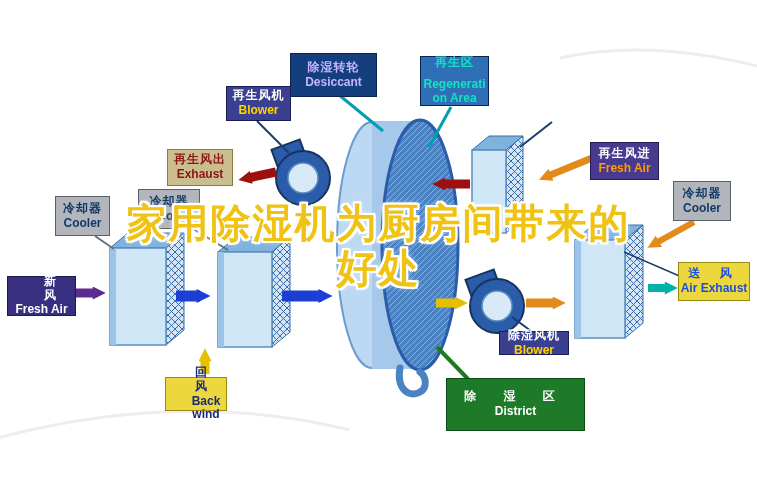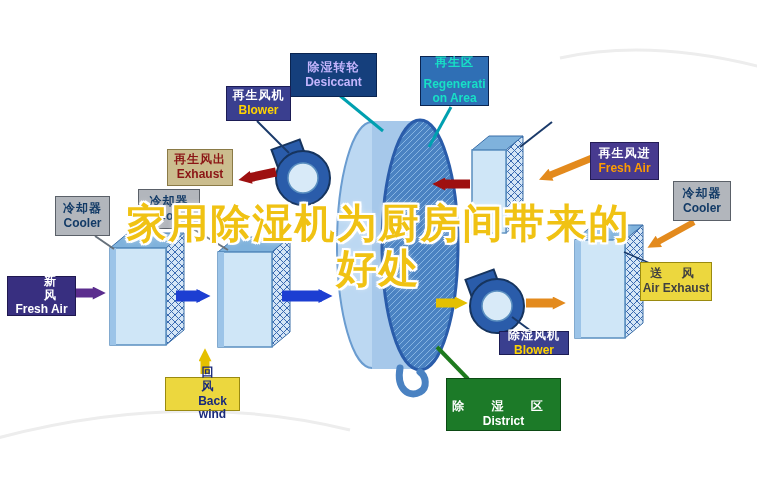--- a/index.html
+++ b/index.html
@@ -59,27 +59,27 @@
   .lbl-heater .l1{font-size:11px;letter-spacing:0;}
   .lbl-exhaust{left:167px;top:149px;width:66px;height:37px;background:var(--lbl-tan);color:var(--lbl-darkred-text);border-color:#8a7a46;}
   .lbl-regen-in{left:590px;top:142px;width:69px;height:38px;background:var(--lbl-violet);color:#fff;border-color:#241c55;}
   .lbl-regen-in .l2{color:var(--lbl-orange-text);}
   .lbl-cooler-left{left:55px;top:196px;width:55px;height:40px;}
   .lbl-cooler-mid{left:138px;top:189px;width:62px;height:40px;}
   .lbl-cooler-right{left:673px;top:181px;width:58px;height:40px;}
   .lbl-cooler-left,.lbl-cooler-mid,.lbl-cooler-right{background:var(--lbl-gray);color:var(--lbl-navy-text);border-color:#5a6068;}
   .lbl-fresh-air{left:7px;top:276px;width:69px;height:40px;background:var(--lbl-deeppurple);color:#fff;border-color:#1f1850;}
   .lbl-fresh-air .l1{letter-spacing:8px;margin-left:25px;}
-  .lbl-back-wind{left:165px;top:377px;width:75px;height:34px;background:var(--lbl-yellow);color:#1a2a7a;border-color:#9a8a10;padding-left:21px;}
+  .lbl-back-wind{left:165px;top:377px;width:62px;height:34px;background:var(--lbl-yellow);color:#1a2a7a;border-color:#9a8a10;padding-left:21px;}
   .lbl-back-wind .l1{letter-spacing:10px;}
-  .lbl-air-supply{left:640px;top:262px;width:72px;height:39px;background:var(--lbl-yellow);color:#404040;border-color:#9a8a10;}
+  .lbl-air-supply{left:678px;top:262px;width:72px;height:39px;background:var(--lbl-yellow);color:#1d4ed8;border-color:#9a8a10;}
   .lbl-air-supply .l1{letter-spacing:8px;}
   .lbl-dehumid-blower{left:499px;top:331px;width:70px;height:24px;background:var(--lbl-indigo);color:#fff;border-color:#1b1c55;}
   .lbl-dehumid-blower .l2{color:var(--lbl-yellow-text);}
-  .lbl-dehumid-district{left:446px;top:378px;width:115px;height:53px;background:var(--lbl-green);color:#fff;border-color:#0c4a14;justify-content:flex-end;}
+  .lbl-dehumid-district{left:446px;top:378px;width:139px;height:53px;background:var(--lbl-green);color:#fff;border-color:#0c4a14;}
   .lbl-dehumid-district .l1{letter-spacing:12px;}
 
   
   .title{position:absolute;left:0;right:0;top:201px;z-index:30;text-align:center;
          font-size:40px;font-weight:bold;line-height:45px;letter-spacing:2px;
          color:var(--title-yellow);
          text-shadow:-2px -2px 0 #fff,0 -2px 0 #fff,2px -2px 0 #fff,-2px 0 0 #fff,
                      2px 0 0 #fff,-2px 2px 0 #fff,0 2px 0 #fff,2px 2px 0 #fff,0 0 6px rgba(255,255,255,.85);}
 </style>
 </head>

